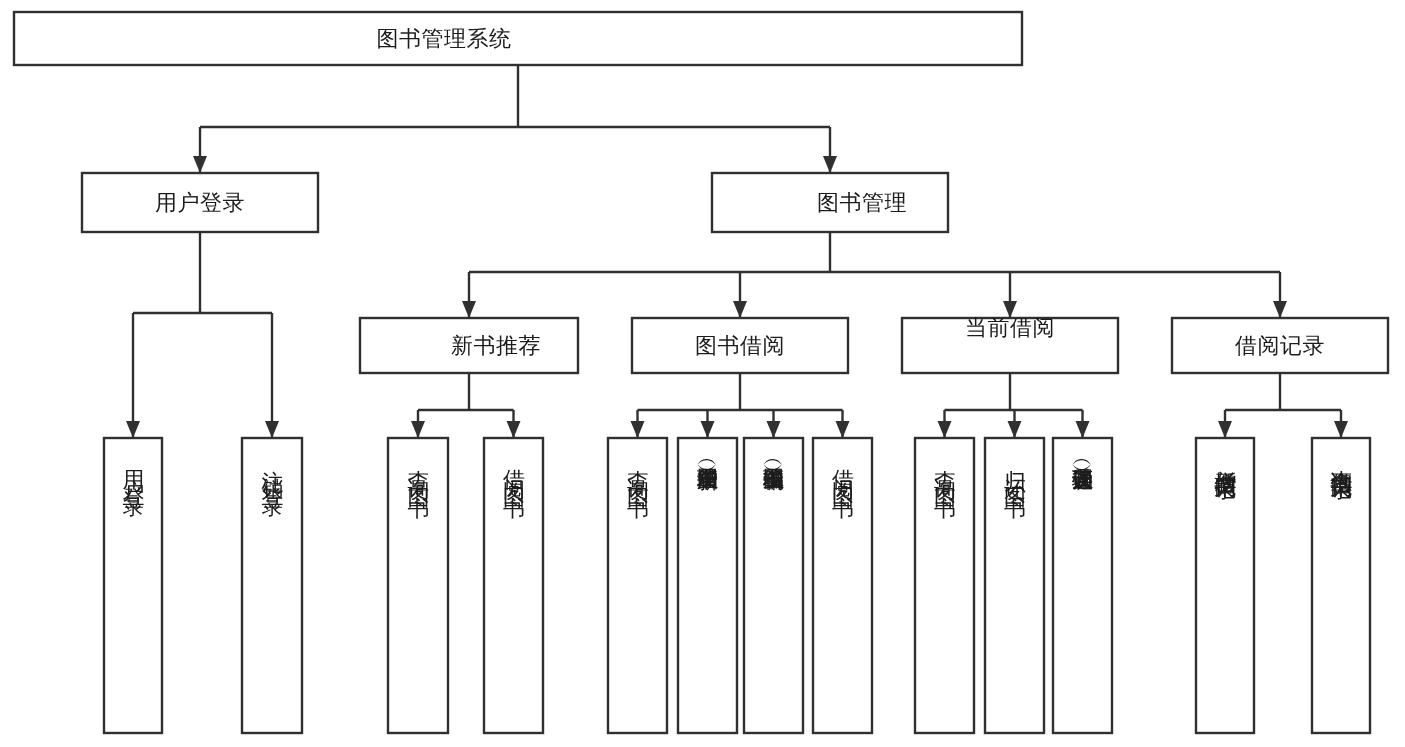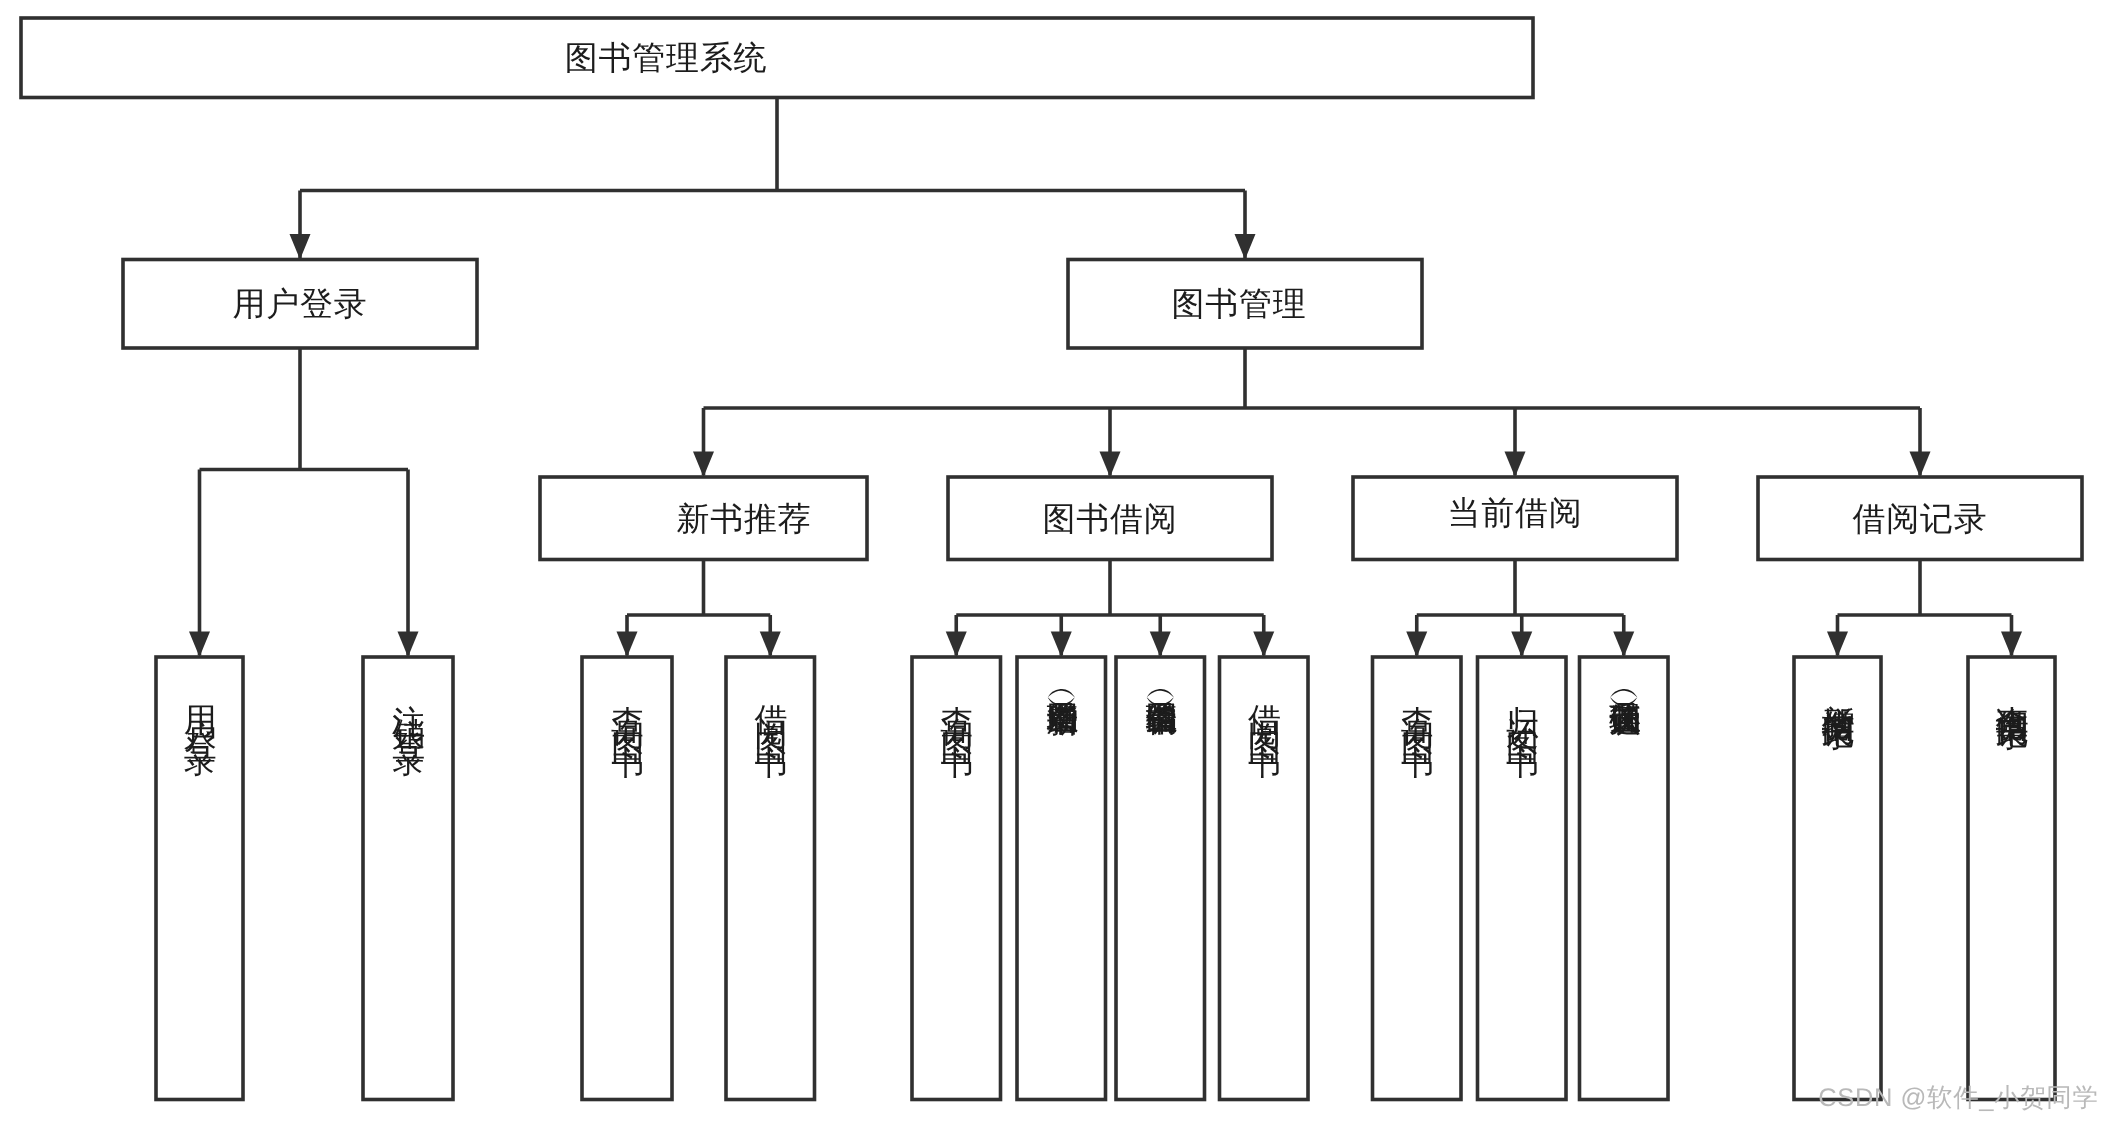--- a/index.html
+++ b/index.html
@@ -209,30 +209,30 @@
       </g>
   </svg>
 
   <div id="labels-layer">
       <div class="hlabel-wrap" style="left: 14px; top: 12px; width: 860px; height: 53px;">
         <div class="hlabel-text">图书管理系统</div>
       </div>
       <div class="hlabel-wrap" style="left: 82px; top: 173px; width: 236px; height: 59px;">
         <div class="hlabel-text">用户登录</div>
       </div>
-      <div class="hlabel-wrap" style="left: 708px; top: 173px; width: 236px; height: 59px;">
+      <div class="hlabel-wrap" style="left: 744px; top: 173px; width: 236px; height: 59px;">
         <div class="hlabel-text">图书管理</div>
       </div>
       <div class="hlabel-wrap" style="left: 360px; top: 318px; width: 218px; height: 55px; margin-left: 27px;">
         <div class="hlabel-text">新书推荐</div>
       </div>
       <div class="hlabel-wrap" style="left: 632px; top: 318px; width: 216px; height: 55px;">
         <div class="hlabel-text">图书借阅</div>
       </div>
-      <div class="hlabel-wrap" style="left: 902px; top: 318px; width: 216px; height: 48px;">
+      <div class="hlabel-wrap" style="left: 902px; top: 304px; width: 216px; height: 48px;">
         <div class="hlabel-text">当前借阅</div>
       </div>
       <div class="hlabel-wrap" style="left: 1172px; top: 318px; width: 216px; height: 55px;">
         <div class="hlabel-text">借阅记录</div>
       </div>
       <div class="vlabel-wrap" style="left: 104px; top: 438px; width: 58px; height: 295px;">
         <div class="vlabel-text" style="margin-top: 14px; font-size: 22px; letter-spacing: 9px;">用户登录</div>
       </div>
       <div class="vlabel-wrap" style="left: 242px; top: 438px; width: 60px; height: 295px;">
         <div class="vlabel-text" style="margin-top: 14px; font-size: 22px; letter-spacing: 9px;">注销登录</div>
@@ -265,15 +265,14 @@
         <div class="vlabel-text" style="margin-top: 14px; font-size: 21px; letter-spacing: 0px;">确认归还（管理员）</div>
       </div>
       <div class="vlabel-wrap" style="left: 1196px; top: 438px; width: 58px; height: 295px;">
         <div class="vlabel-text" style="margin-top: 14px; font-size: 22px; letter-spacing: 2px;">新增借阅记录</div>
       </div>
       <div class="vlabel-wrap" style="left: 1312px; top: 438px; width: 58px; height: 295px;">
         <div class="vlabel-text" style="margin-top: 14px; font-size: 22px; letter-spacing: 2px;">查询借阅记录</div>
       </div>
     </div>
 
-  <div id="watermark">CSDN @软件_小贺同学</div>
 
 </div>
 
 </body></html>

